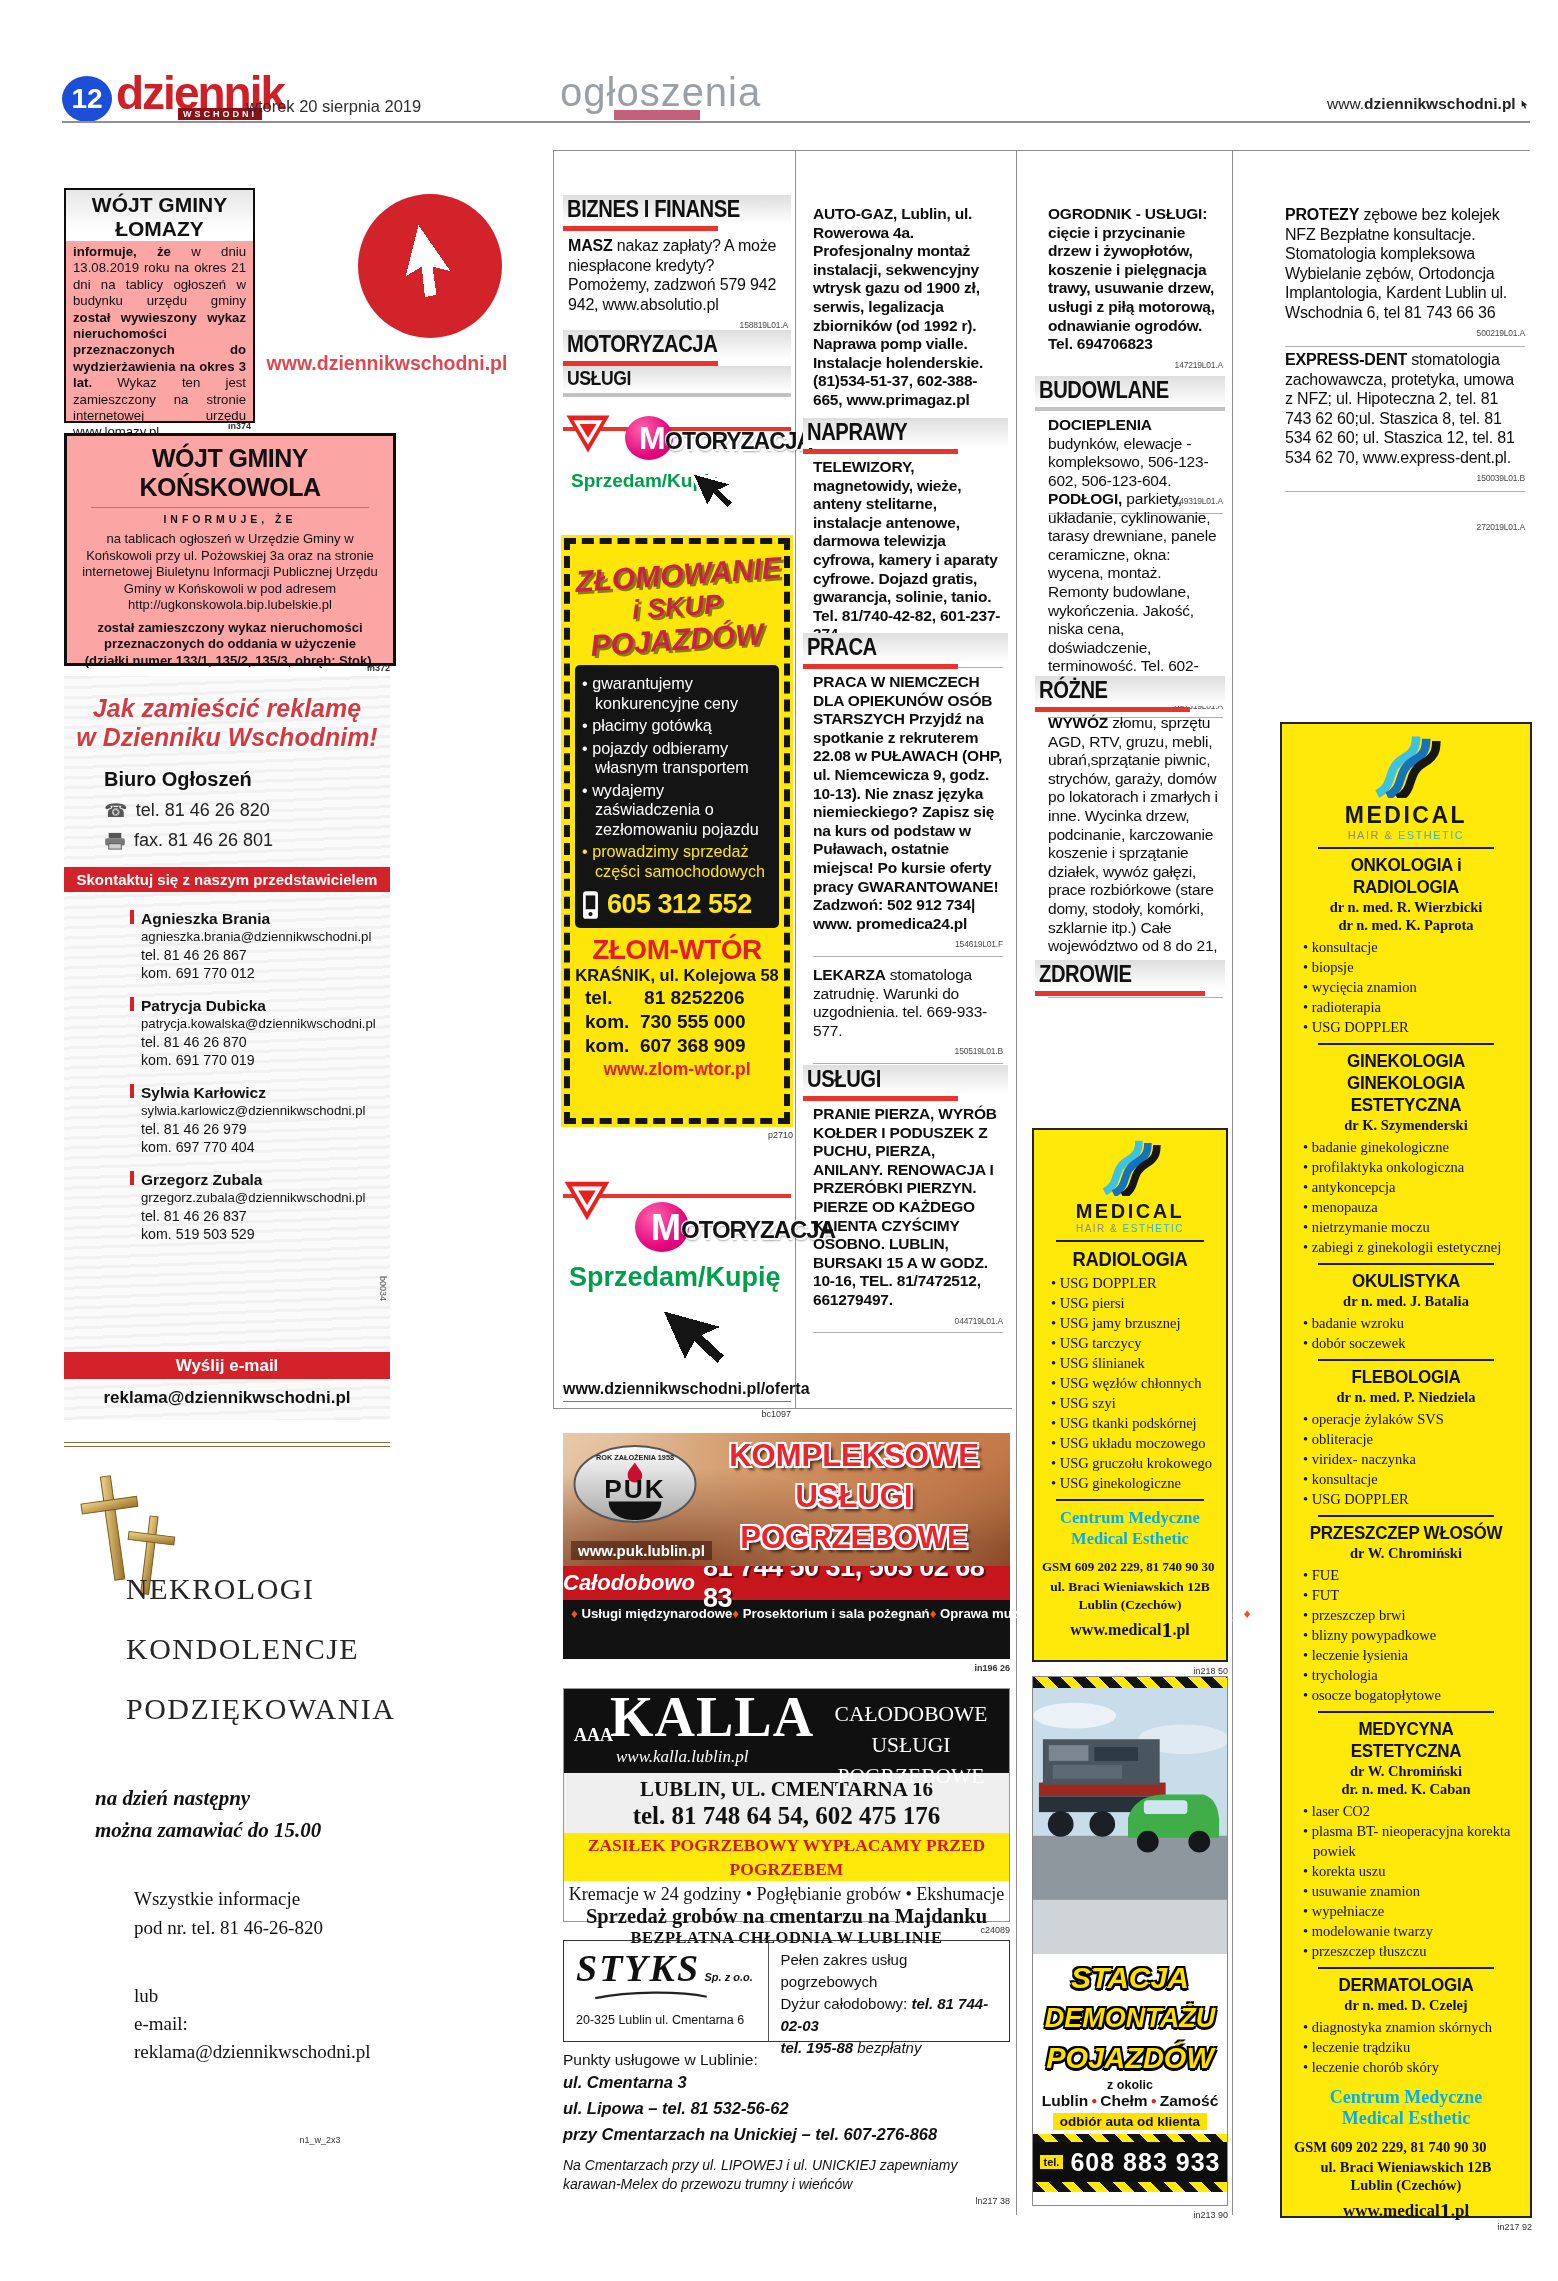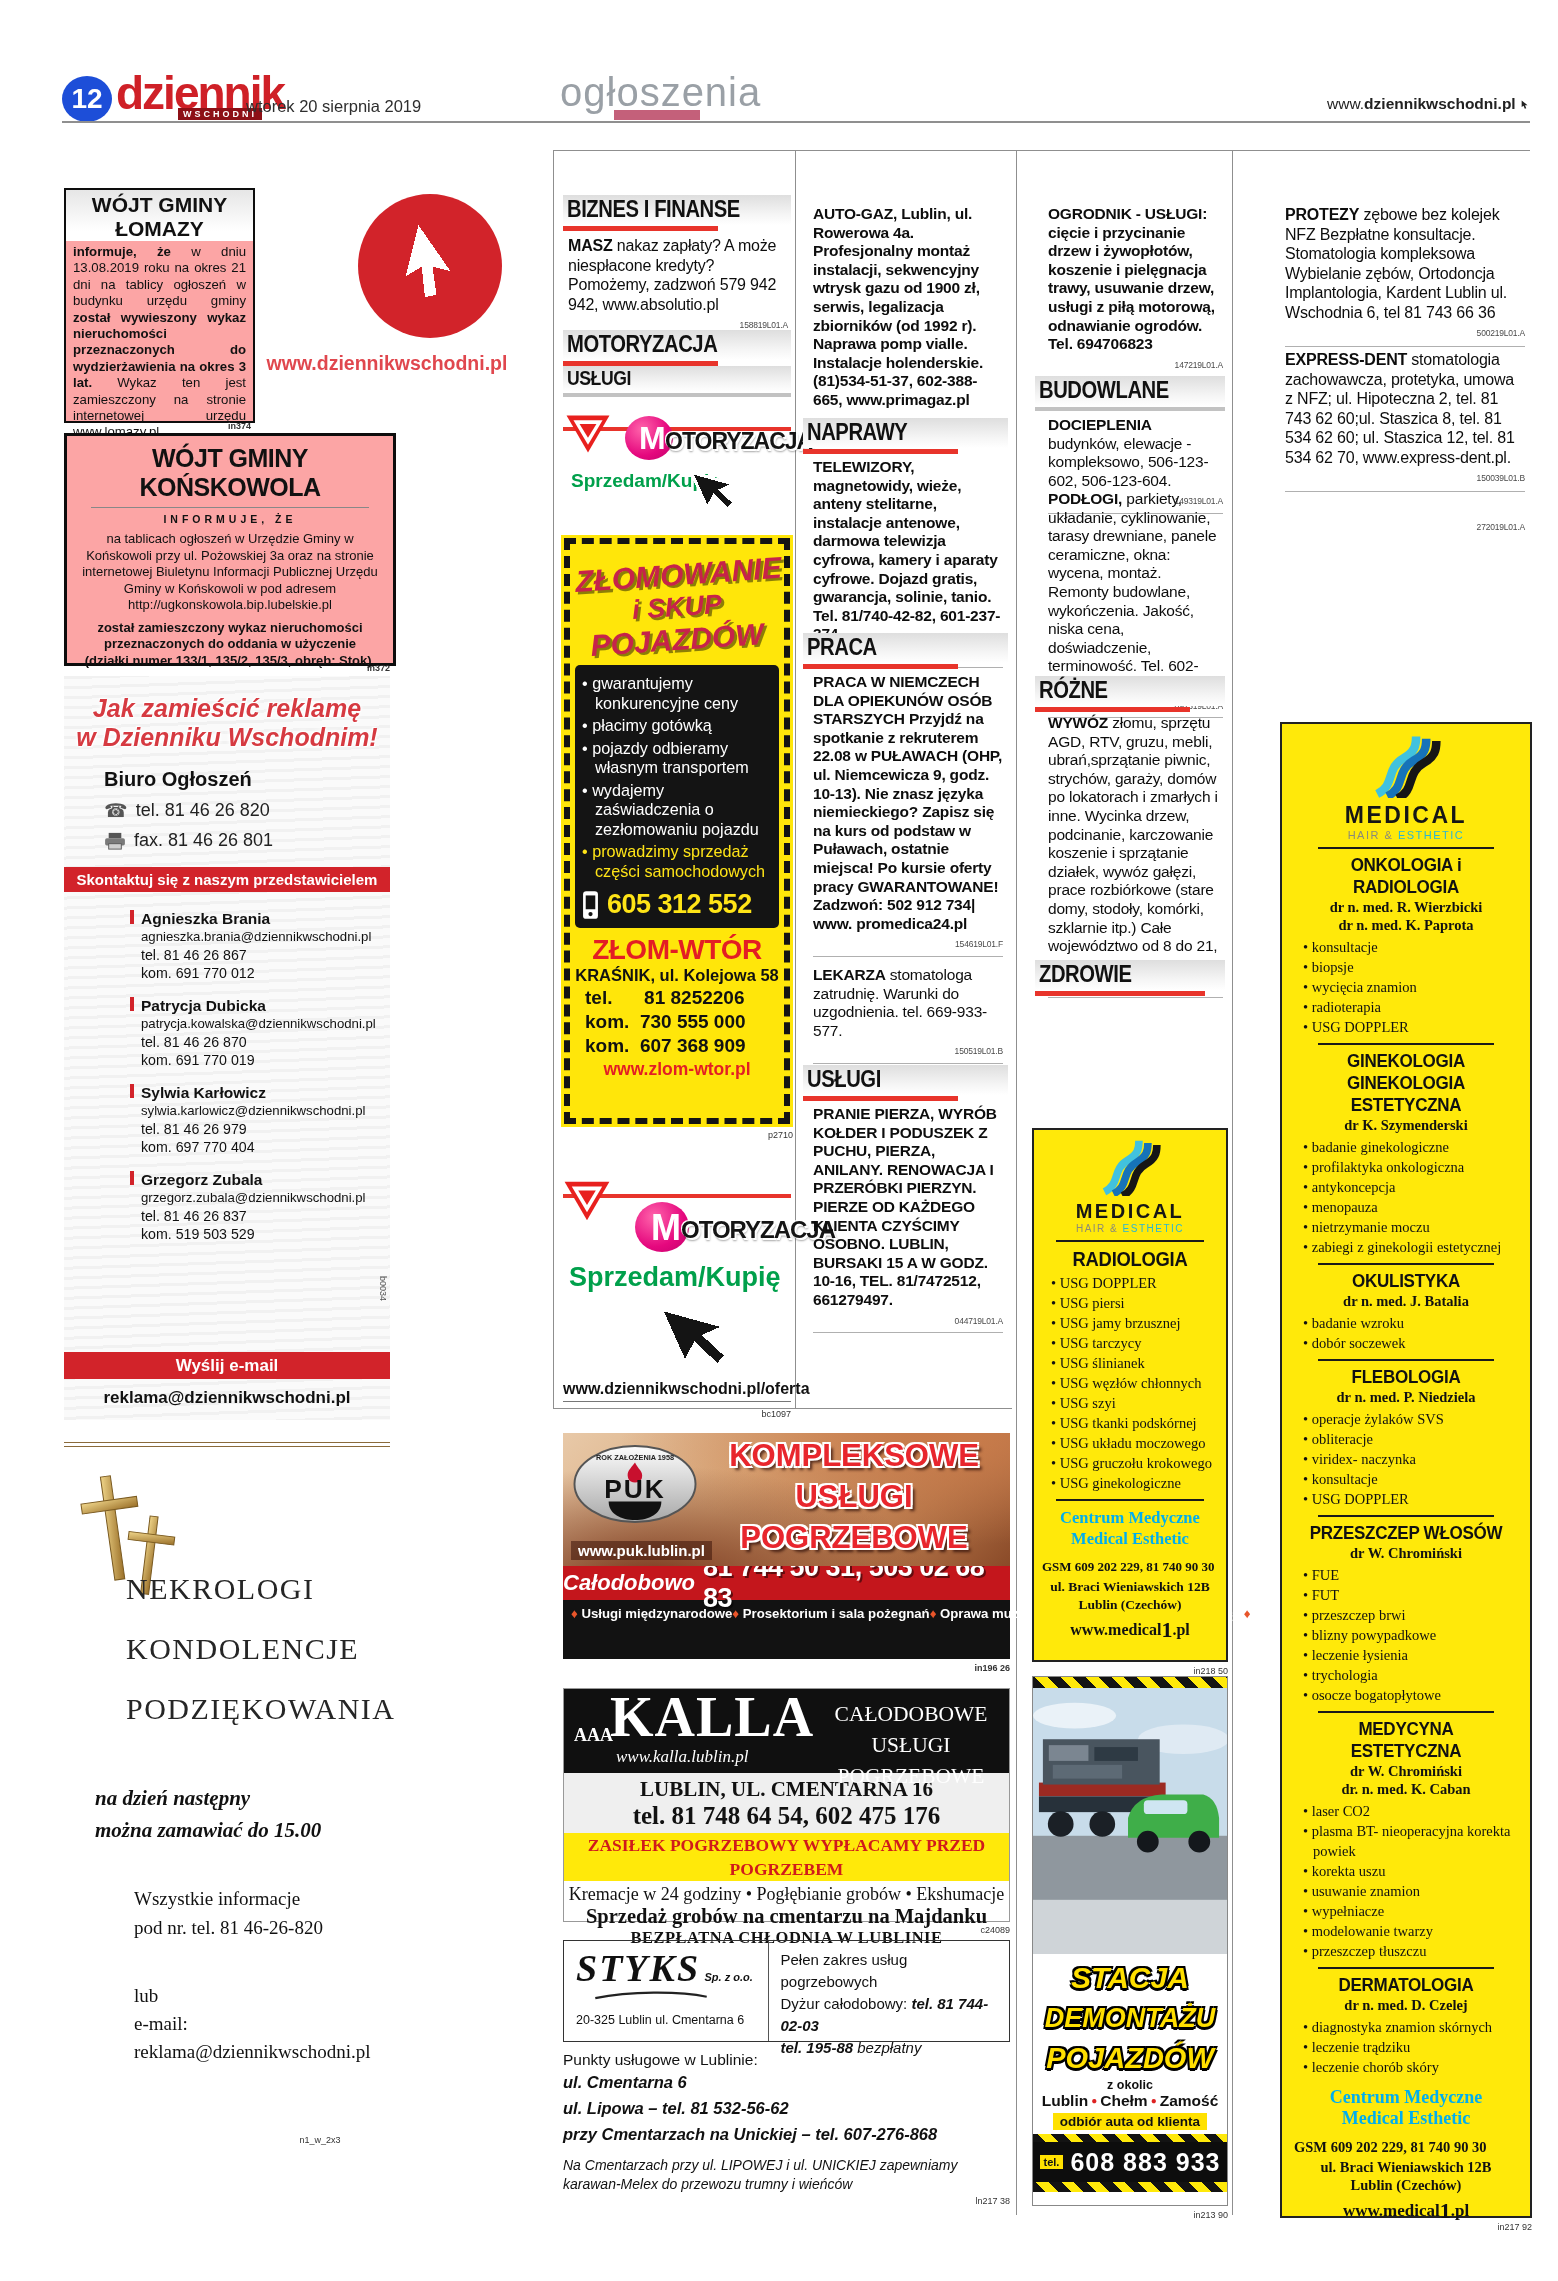--- a/index.html
+++ b/index.html
@@ -423,21 +423,21 @@
           </svg>
         <div class="styksaddr">20-325 Lublin ul. Cmentarna 6</div>
       </div>
       <div class="sright">
         <div>Pełen zakres usług pogrzebowych</div>
         <div><span>Dyżur całodobowy: </span><b><i>tel. 81 744-02-03</i></b></div>
         <div><b><i>tel. 195-88 </i></b><i>bezpłatny</i></div>
       </div>
     </div>
     <div class="points" style="margin-top:9px">Punkty usługowe w Lublinie:</div>
-    <div class="pline">ul. Cmentarna 6</div>
+    <div class="pline">ul. Cmentarna 3</div>
     <div class="pline">ul. Lipowa – tel. 81 532-56-62</div>
     <div class="pline">przy Cmentarzach na Unickiej – tel. 607-276-868</div>
     <div class="snote" style="margin-top:9px">Na Cmentarzach przy ul. LIPOWEJ i ul. UNICKIEJ zapewniamy</div>
     <div class="snote">karawan-Melex do przewozu trumny i wieńców</div>
   </div>
   <div class="blk smallcode" style="left:563px;top:2196px;width:447px;font-weight:400">ln217 38</div>
 
   <div class="blk ad allbold" style="left:813px;top:205px;width:190px">
     <p class="adp"><b>AUTO-GAZ,</b><span> Lublin, ul. Rowerowa 4a. Profesjonalny montaż instalacji, sekwencyjny wtrysk gazu od 1900 zł, serwis, legalizacja zbiorników (od 1992 r). Naprawa pomp vialle. Instalacje holenderskie. (81)534-51-37, 602-388-665, www.primagaz.pl</span></p>
     <div class="cd">057219L01.A</div>

